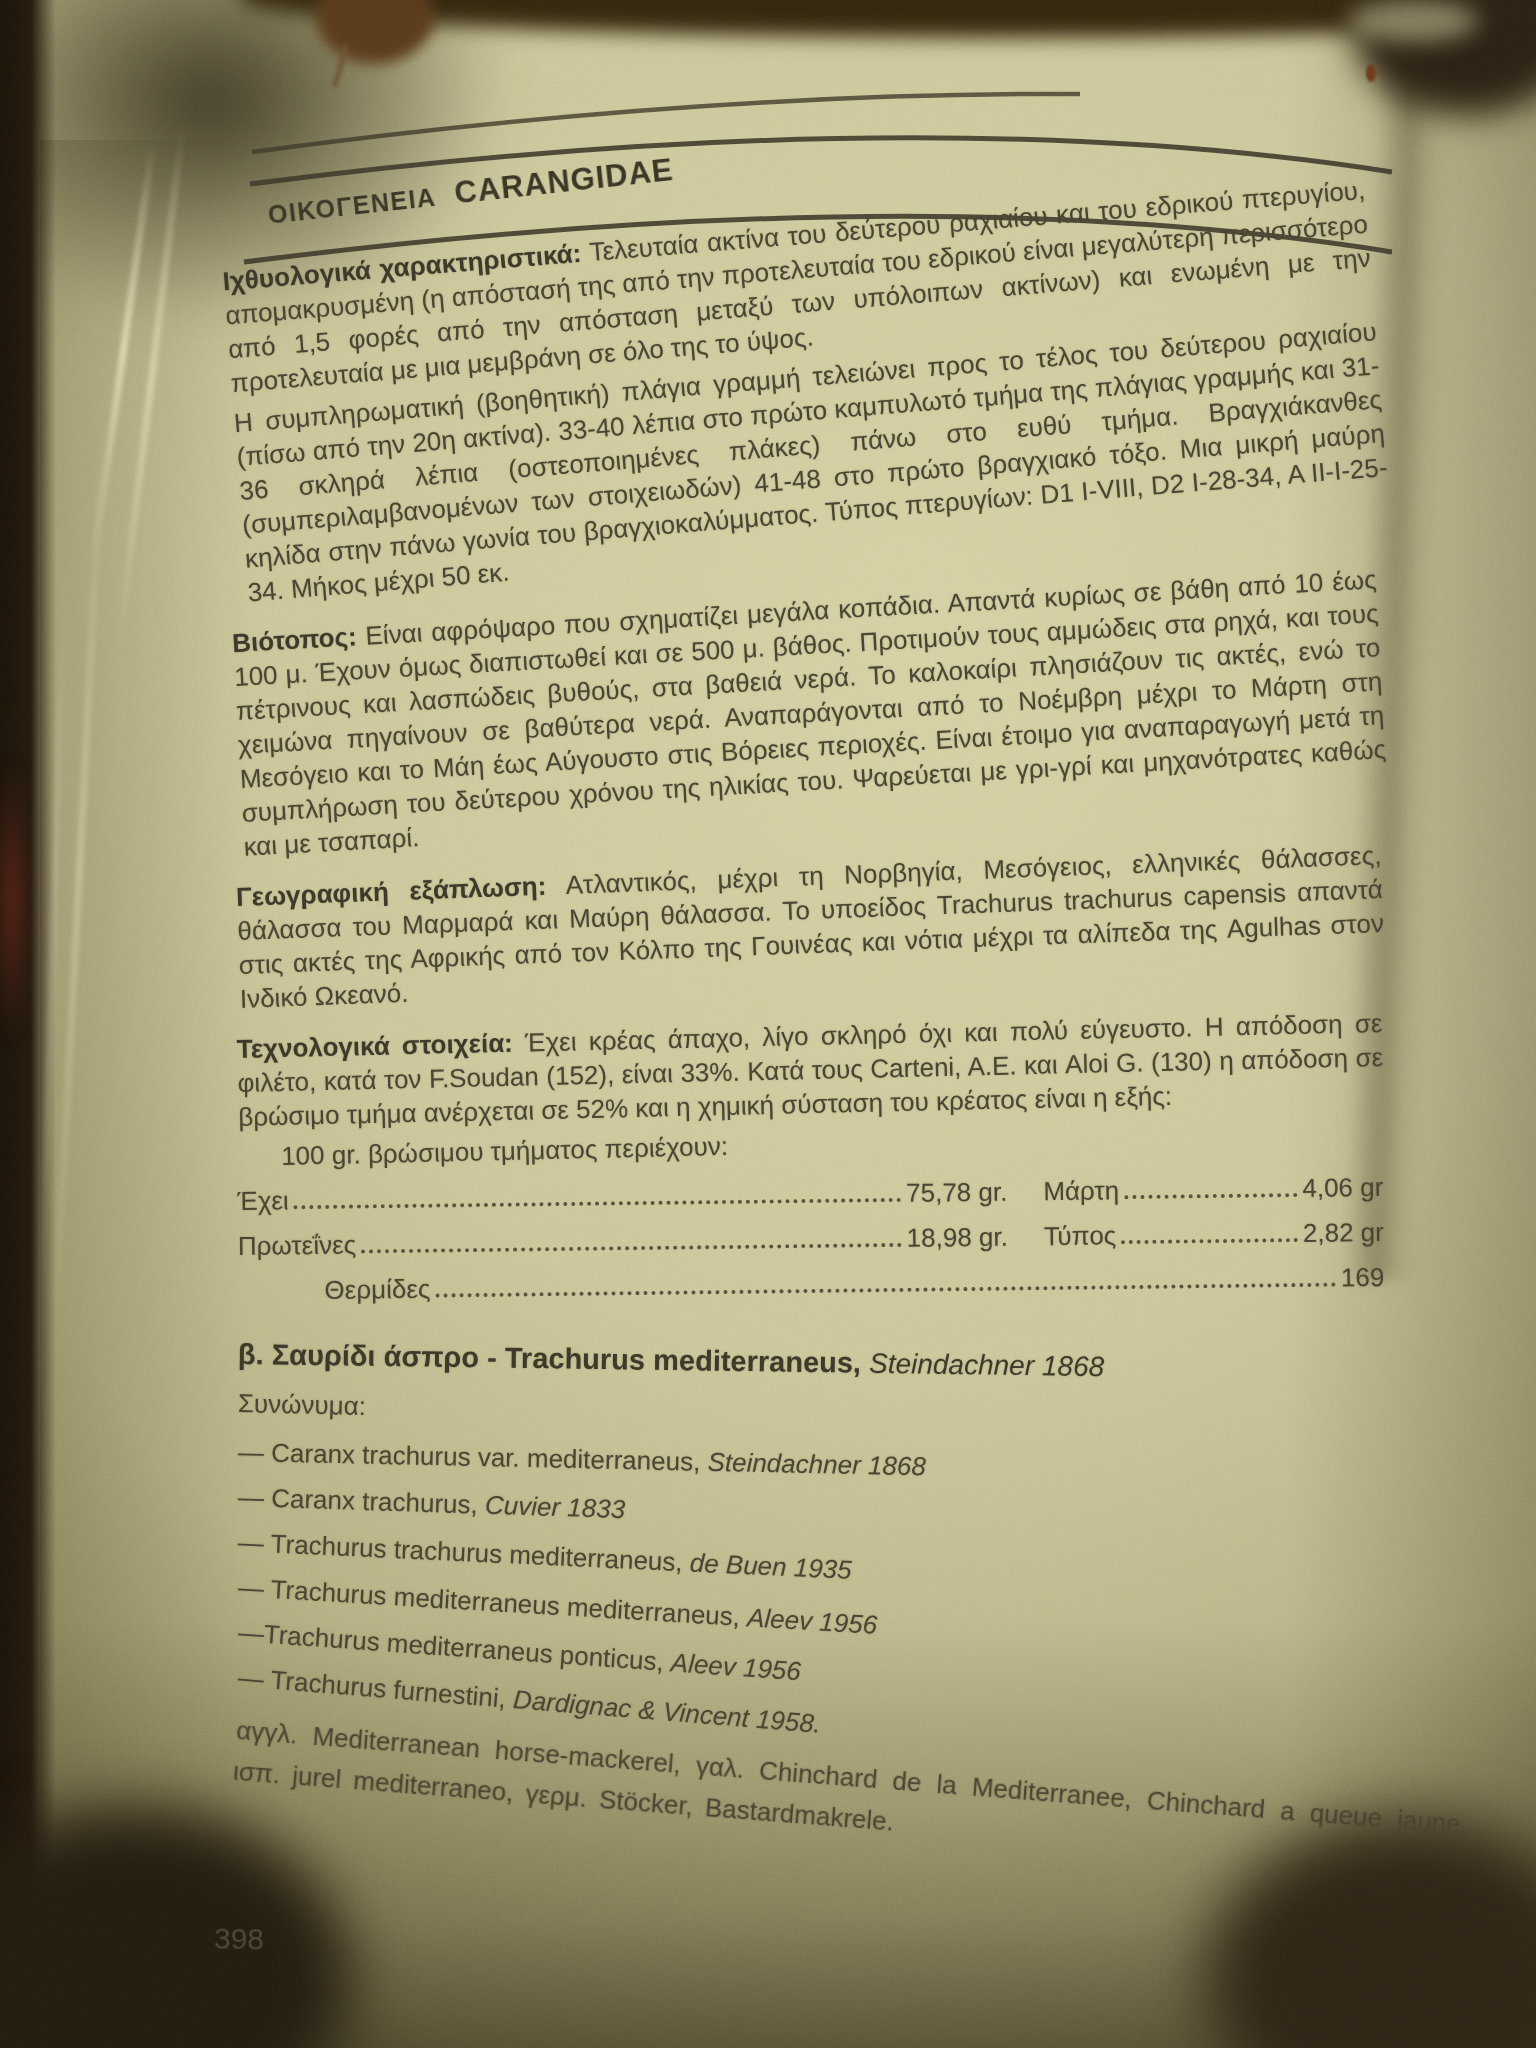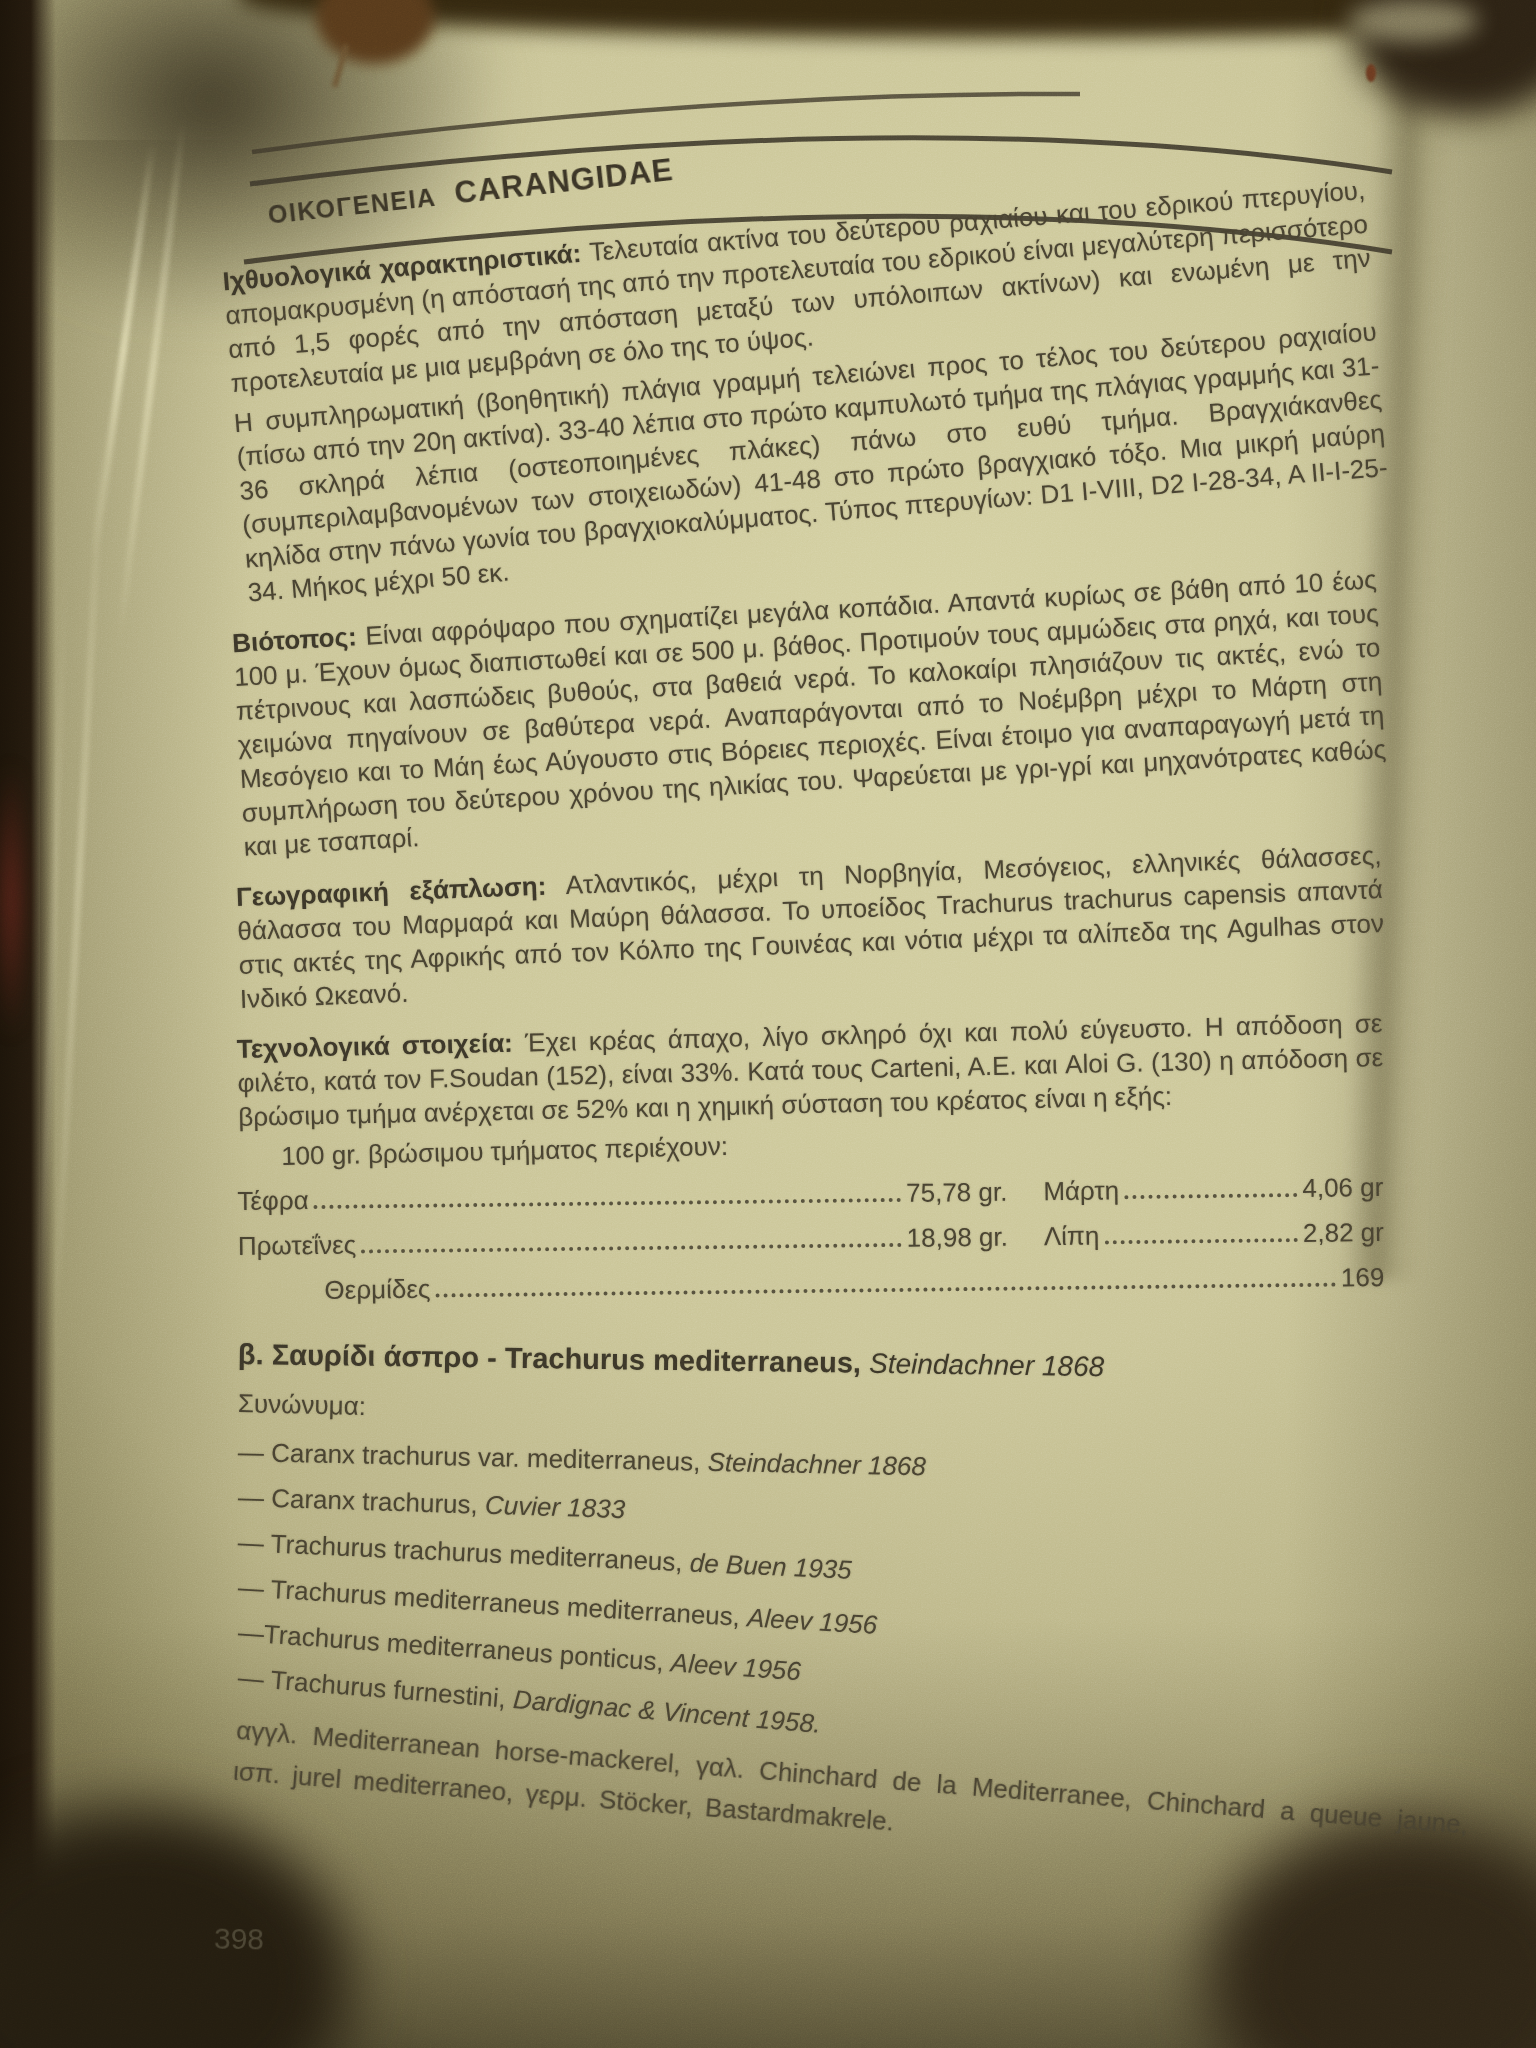--- a/index.html
+++ b/index.html
@@ -153,38 +153,38 @@
       <p>
         <span class="run">Τεχνολογικά στοιχεία:</span>
         <span>Έχει κρέας άπαχο, λίγο σκληρό όχι και πολύ εύγευστο. Η απόδοση σε φιλέτο, κατά τον F.Soudan (152), είναι 33%. Κατά τους Carteni, A.E. και Aloi G. (130) η απόδοση σε βρώσιμο τμήμα ανέρχεται σε 52% και η χημική σύσταση του κρέατος είναι η εξής:</span>
       </p>
       <p class="serving">100 gr. βρώσιμου τμήματος περιέχουν:</p>
     </div>
 
     <div class="tbl">
       <div class="trow">
         <div class="tcell-l">
-          <span class="tlabel">Τέφρα</span>
+          <span class="tlabel">Έχει</span>
           <span class="dots"></span>
           <span class="tvalue">75,78 gr.</span>
         </div>
         <div class="tcell-r">
           <span class="tlabel">Μάρτη</span>
           <span class="dots"></span>
           <span class="tvalue">4,06 gr</span>
         </div>
       </div>
       <div class="trow">
         <div class="tcell-l">
           <span class="tlabel">Πρωτεΐνες</span>
           <span class="dots"></span>
           <span class="tvalue">18,98 gr.</span>
         </div>
         <div class="tcell-r">
-          <span class="tlabel">Λίπη</span>
+          <span class="tlabel">Τύπος</span>
           <span class="dots"></span>
           <span class="tvalue">2,82 gr</span>
         </div>
       </div>
       <div class="calrow">
         <span class="tlabel">Θερμίδες</span>
         <span class="dots"></span>
         <span class="tvalue">169</span>
       </div>
     </div>

